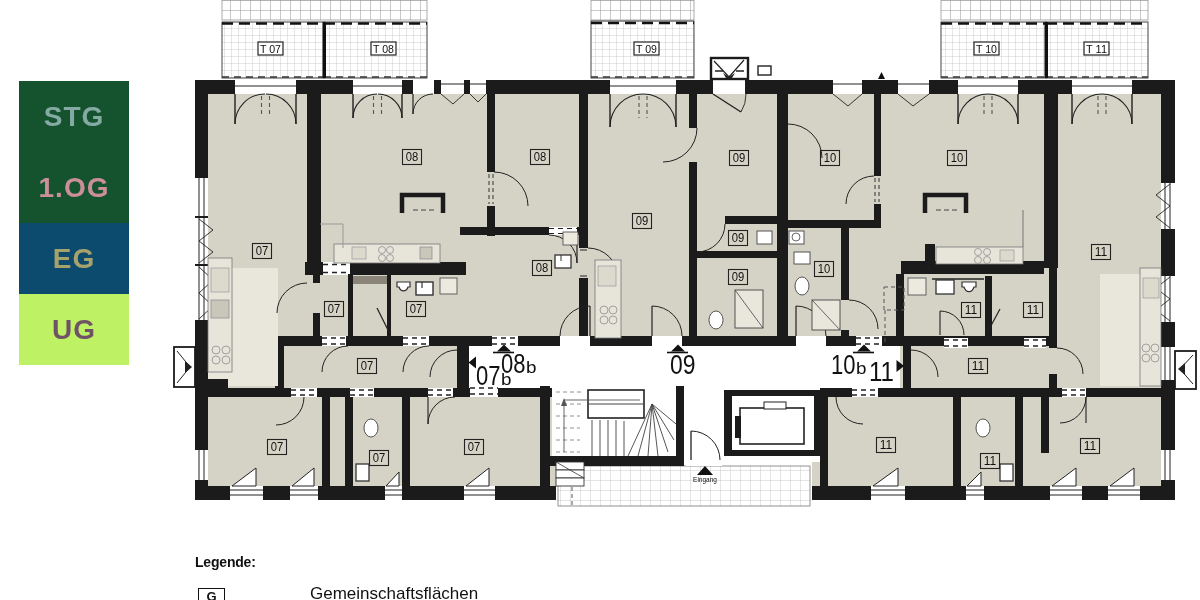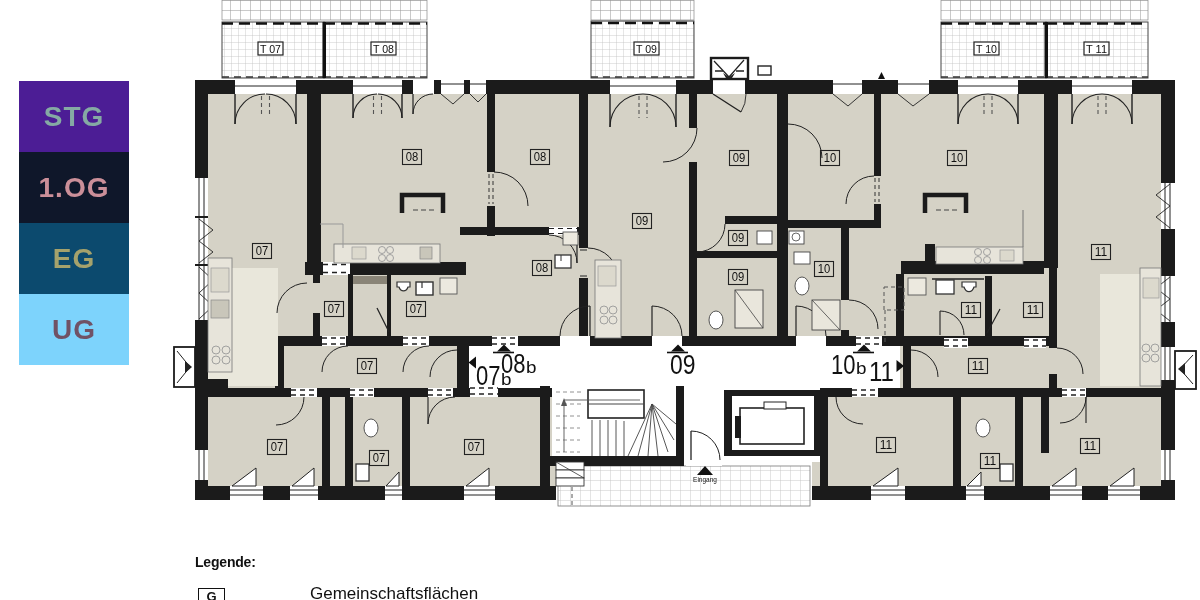--- a/index.html
+++ b/index.html
@@ -6,27 +6,27 @@
 font-family:"Liberation Sans",sans-serif}
 .abs{position:absolute}
 .flr{width:110px;height:71px;display:flex;align-items:center;justify-content:center;
 font-weight:bold;font-size:28px;letter-spacing:1px}
 </style>
 </head>
 <body>
 
 <div class="abs" style="left:19px;top:81px">
 
-<div class="flr" style="background:#4c1d95;color:#85aaa4">STG</div>
-
-<div class="flr" style="background:#0f172a;color:#cb8f99">1.OG</div>
+<div class="flr" style="background:#14532d;color:#85aaa4">STG</div>
+
+<div class="flr" style="background:#14532d;color:#cb8f99">1.OG</div>
 
 <div class="flr" style="background:#0c4a6e;color:#a5a26c">EG</div>
 
-<div class="flr" style="background:#7dd3fc;color:#705266">UG</div>
+<div class="flr" style="background:#bef264;color:#705266">UG</div>
 </div>
 
 <svg class="abs" style="left:0;top:0" width="1200" height="600" viewBox="0 0 1200 600">
 <defs>
 <pattern id="bgrid" width="7" height="7" patternUnits="userSpaceOnUse">
 <path d="M0 0H7M0 0V7" stroke="#c2c2c2" stroke-width="0.8" fill="none"></path>
 </pattern>
 <pattern id="dgrid" width="10" height="10" patternUnits="userSpaceOnUse">
 <path d="M0 0H10M0 0V10" stroke="#969696" stroke-width="1" fill="none"></path>
 </pattern>

